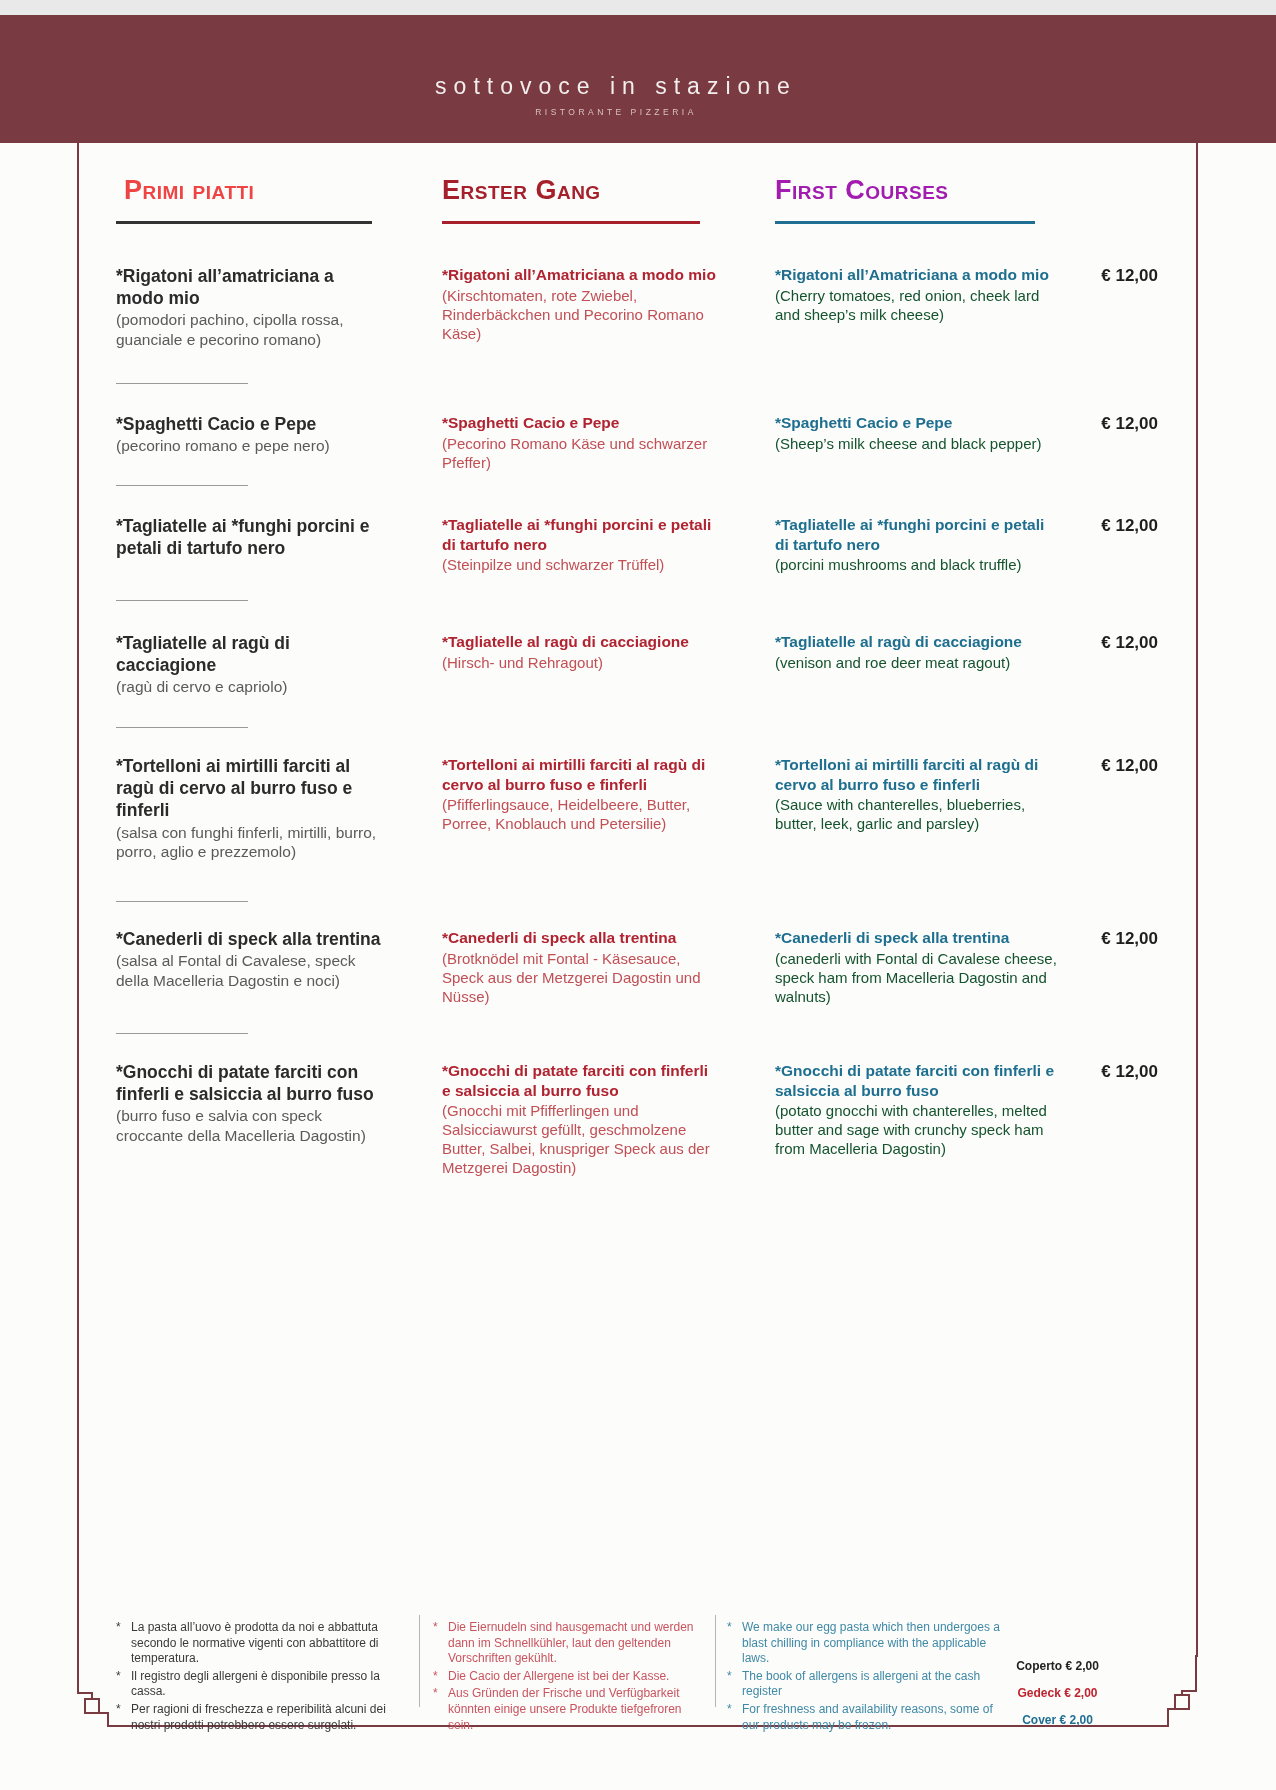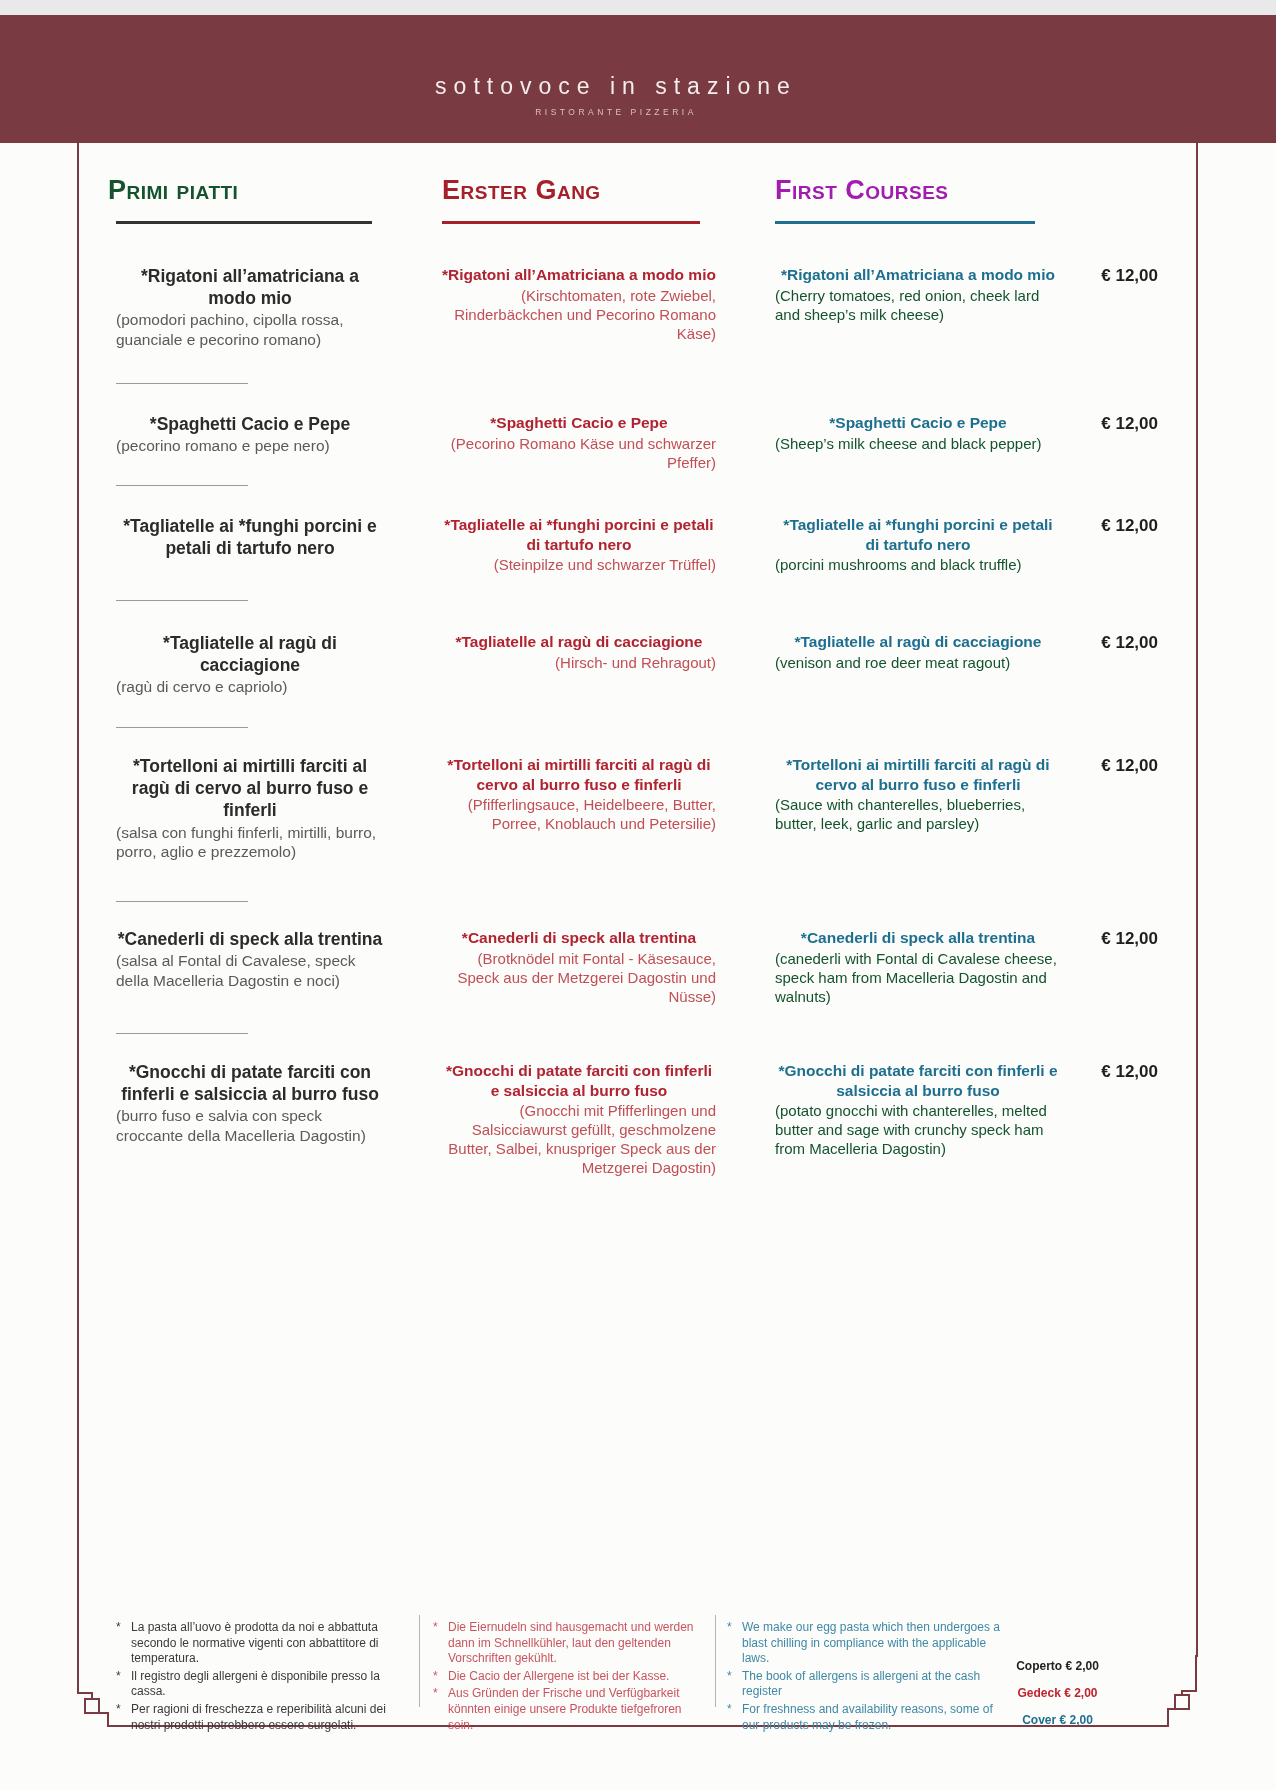--- a/index.html
+++ b/index.html
@@ -24,40 +24,40 @@
   .rule-right{left:1196px;top:128px;width:2px;height:1514px;}
   .rule-bottom{left:156px;top:1710px;width:964px;height:2px;}
   .corner{position:absolute;}
   .corner-left{left:68px;top:1642px;}
   .corner-right{left:1118px;top:1640px;}
   
   .col-head{
     position:absolute;top:160px;font-size:27px;font-weight:600;letter-spacing:.5px;
     font-variant:small-caps;white-space:nowrap;
   }
-  .col-head.it{left:108px;color:#14532d;}
+  .col-head.it{left:124px;color:#ef4444;}
   .col-head.de{left:442px;color:#a5202b;}
   .col-head.en{left:775px;color:#a21caf;}
   .head-underline{position:absolute;top:206px;height:3px;}
   .head-underline.it{left:116px;width:256px;background:#333;}
   .head-underline.de{left:442px;width:258px;background:#a5202b;}
   .head-underline.en{left:775px;width:260px;background:#1f6f93;}
   
   .item{position:absolute;left:0;width:1276px;}
   .cell{position:absolute;top:0;}
   .cell.it{left:116px;width:268px;}
   .cell.de{left:442px;width:274px;}
   .cell.en{left:775px;width:286px;}
-  .title{font-weight:700;line-height:1.27;text-align:center;}
+  .title{font-weight:700;line-height:1.27;}
   .cell.it .title{font-size:17.5px;color:#2b2b2b;}
   .cell.de .title{font-size:15.5px;color:#b02330;}
   .cell.en .title{font-size:15.5px;color:#1e6f8f;}
   .desc{font-weight:400;line-height:1.27;margin-top:1px;}
   .cell.it .desc{font-size:15.5px;color:#5a5a5a;}
-  .cell.de .desc{font-size:15px;color:#c14f55;text-align:right;}
+  .cell.de .desc{font-size:15px;color:#c14f55;}
   .cell.en .desc{font-size:15px;color:#14532d;}
   .price{
     position:absolute;top:1px;left:1040px;width:118px;text-align:right;
     font-size:17px;font-weight:700;color:#1f1f1f;
   }
   .divider{position:absolute;left:116px;width:132px;height:1px;background:#9a9a9a;}
   
   .notes{position:absolute;top:1605px;font-size:12px;line-height:1.3;}
   .notes.it{left:116px;width:292px;color:#3a3a3a;}
   .notes.de{left:433px;width:272px;color:#c9545e;}

